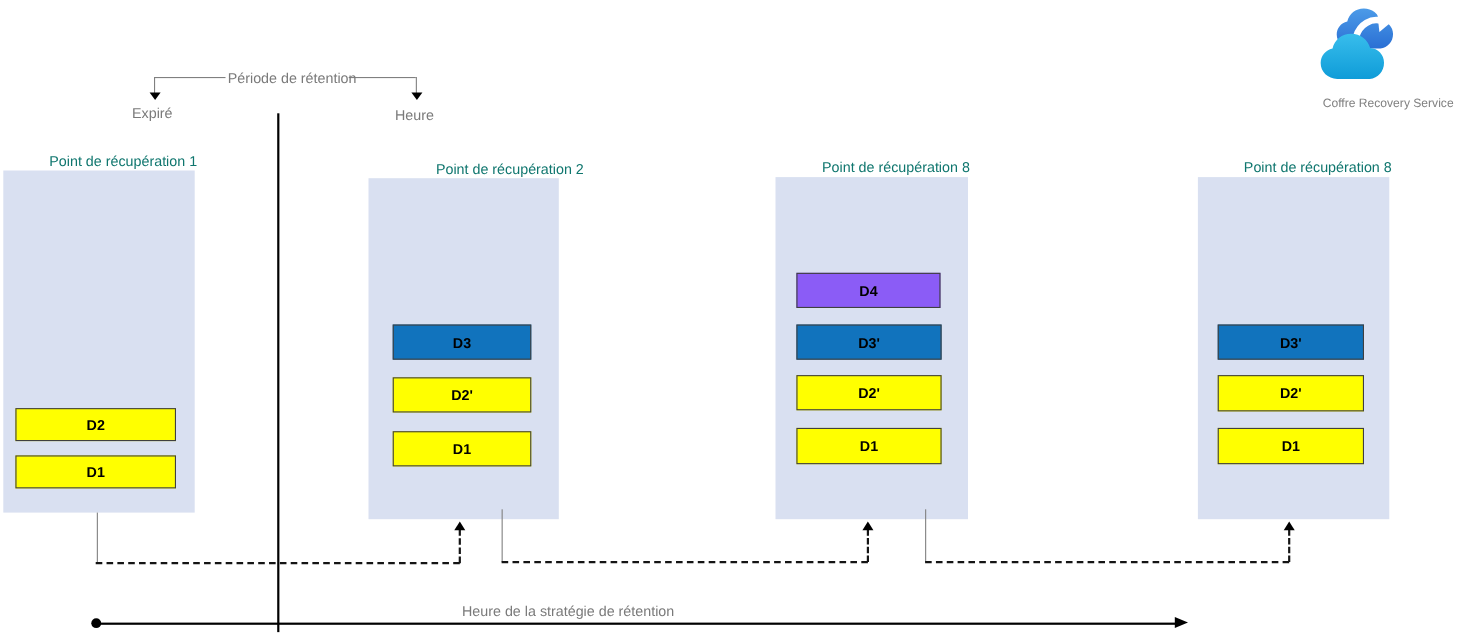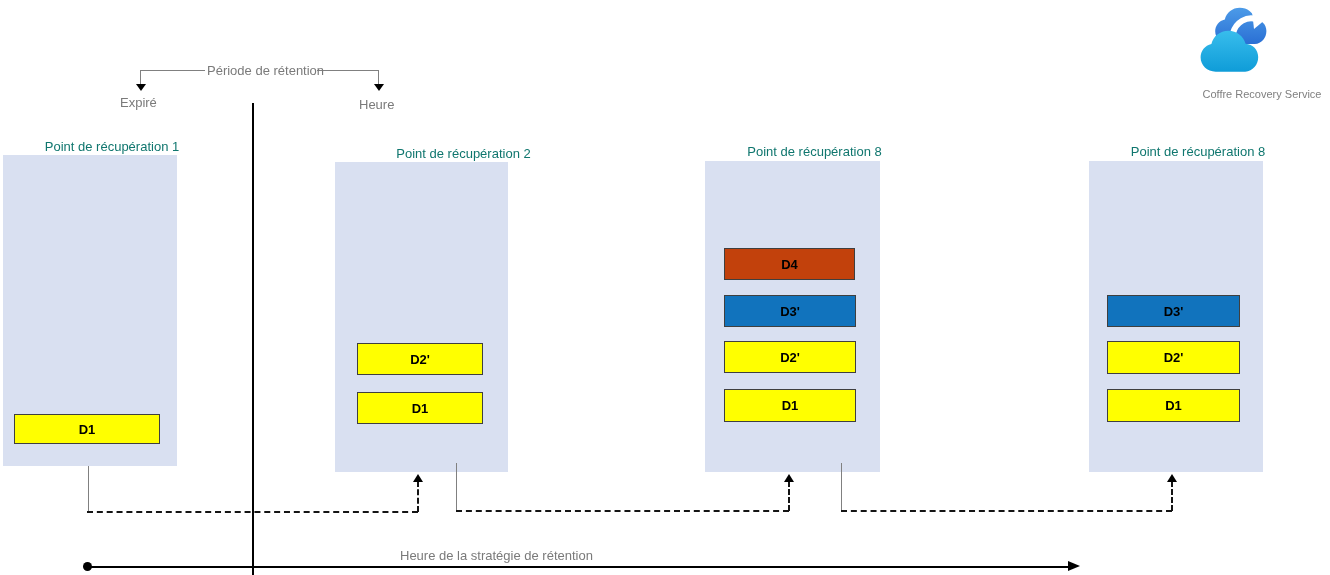--- a/index.html
+++ b/index.html
@@ -25,21 +25,21 @@
   .dot { position:absolute; width:9px; height:9px; border-radius:50%; background:#000; }
   .rp-box   { position:absolute; background:#d9e0f1; }
   .rp-title { position:absolute; color:#0f766e; font-size:13px; text-align:center; white-space:nowrap; }
   .bar {
     position:absolute; display:flex; align-items:center; justify-content:center;
     font-size:13px; font-weight:bold; color:#000;
     border:1px solid #3f3f3f; box-sizing:border-box;
   }
   .bar-yellow { background:#ffff00; }
   .bar-blue   { background:#1173bd; }
-  .bar-orange { background:#c2410c; }
+  .bar-orange { background:#8b5cf6; }
   .vault-label { position:absolute; color:#808080; font-size:11px; text-align:center; width:140px; }
 </style>
 </head>
 <body>
 
 <div class="canvas">
 
   <div class="hline" style="left:140px; top:70px; width:65px;"></div>
   <div class="hline" style="left:317px; top:70px; width:61px;"></div>
   <div class="vline" style="left:140px; top:70px; height:15px;"></div>
@@ -47,24 +47,26 @@
   <div class="tri-down" style="left:136px; top:84px;"></div>
   <div class="tri-down" style="left:374px; top:84px;"></div>
   <div class="glabel" style="left:207px; top:63px;">Période de rétention</div>
   <div class="glabel" style="left:120px; top:95px;">Expiré</div>
   <div class="glabel" style="left:359px; top:97px;">Heure</div>
 
   <div class="vline blk" style="left:252px; top:103px; width:2px; height:472px;"></div>
 
   <div class="rp-title" style="left:25px; top:139px; width:174px;">Point de récupération 1</div>
   <div class="rp-box" style="left:3px; top:155px; width:174px; height:311px;"></div>
+  <div class="bar bar-yellow" style="left:14px; top:371px; width:146px; height:30px;">D2</div>
   <div class="bar bar-yellow" style="left:14px; top:414px; width:146px; height:30px;">D1</div>
 
   <div class="rp-title" style="left:377px; top:146px; width:173px;">Point de récupération 2</div>
   <div class="rp-box" style="left:335px; top:162px; width:173px; height:310px;"></div>
+  <div class="bar bar-blue" style="left:357px; top:295px; width:126px; height:32px;">D3</div>
   <div class="bar bar-yellow" style="left:357px; top:343px; width:126px; height:32px;">D2'</div>
   <div class="bar bar-yellow" style="left:357px; top:392px; width:126px; height:32px;">D1</div>
 
   <div class="rp-title" style="left:727px; top:144px; width:175px;">Point de récupération 8</div>
   <div class="rp-box" style="left:705px; top:161px; width:175px; height:311px;"></div>
   <div class="bar bar-orange" style="left:724px; top:248px; width:131px; height:32px;">D4</div>
   <div class="bar bar-blue" style="left:724px; top:295px; width:132px; height:32px;">D3'</div>
   <div class="bar bar-yellow" style="left:724px; top:341px; width:132px; height:32px;">D2'</div>
   <div class="bar bar-yellow" style="left:724px; top:389px; width:132px; height:33px;">D1</div>
 
@@ -86,21 +88,21 @@
   <div class="dash-v" style="left:788px; top:481px; height:30px;"></div>
   <div class="tri-up" style="left:784px; top:474px;"></div>
 
   <div class="dash-h" style="left:841px; top:510px; width:331px;"></div>
   <div class="dash-v" style="left:1171px; top:481px; height:30px;"></div>
   <div class="tri-up" style="left:1167px; top:474px;"></div>
 
   <div class="dot" style="left:83px; top:562px;"></div>
   <div class="hline blk" style="left:88px; top:566px; width:982px; height:2px;"></div>
   <div class="tri-right" style="left:1068px; top:561px;"></div>
-  <div class="glabel" style="left:400px; top:548px;">Heure de la stratégie de rétention</div>
+  <div class="glabel" style="left:420px; top:548px;">Heure de la stratégie de rétention</div>
 
   <svg style="position:absolute; left:1196px; top:5px;" width="84" height="76" viewBox="0 0 84 76" aria-hidden="true">
     <defs>
       <linearGradient id="gBack" x1="0" y1="0" x2="0" y2="1">
         <stop offset="0" stop-color="#4c9be8"></stop>
           <stop offset="1" stop-color="#2a6fd4"></stop>
       </linearGradient>
       <linearGradient id="gFront" x1="0" y1="0" x2="0" y2="1">
         <stop offset="0" stop-color="#38bdec"></stop>
           <stop offset="1" stop-color="#0f9cd8"></stop>

